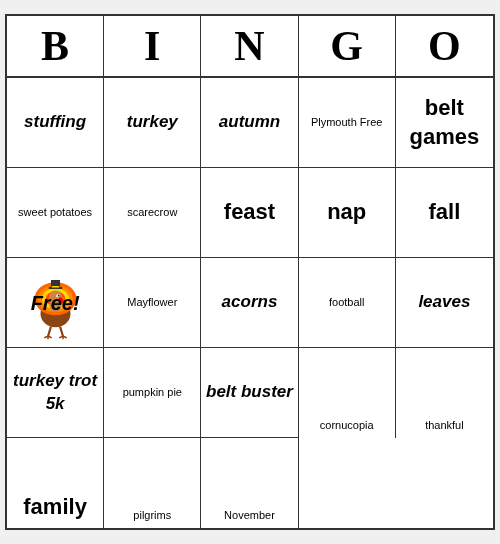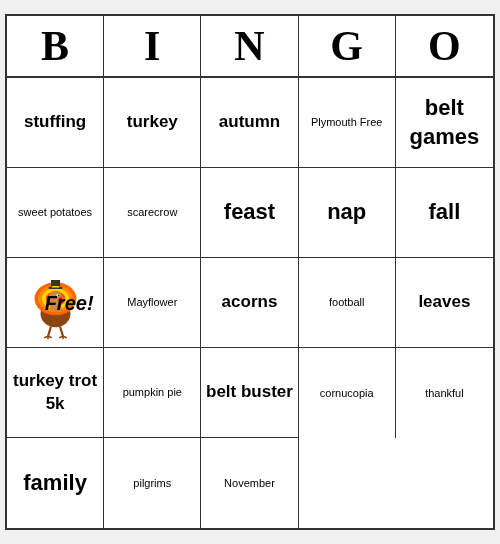--- a/index.html
+++ b/index.html
@@ -56,30 +56,32 @@
       line-height: 1.3;
       position: relative;
     }
 
     .bingo-cell:nth-child(5n) {
       border-right: none;
     }
 
     .bingo-cell:nth-last-child(-n+5) {
       border-bottom: none;
+      align-items: flex-end;
     }
 
     .cell-large {
       font-size: 22px;
       font-weight: bold;
     }
 
     .cell-medium {
       font-size: 17px;
       font-weight: bold;
+      font-style: italic;
     }
 
     .cell-small {
       font-size: 11px;
     }
 
     .free-cell {
       position: relative;
       flex-direction: column;
     }
@@ -87,21 +89,20 @@
     .free-text {
       font-size: 20px;
       font-weight: bold;
       font-style: italic;
       color: #000;
       z-index: 2;
       position: absolute;
       top: 50%;
       left: 50%;
       transform: translate(-50%, -50%);
-      margin-left: 14px;
     }
 
     .turkey-svg {
       width: 75px;
       height: 75px;
     }
   </style>
 </head>
 <body>
 

